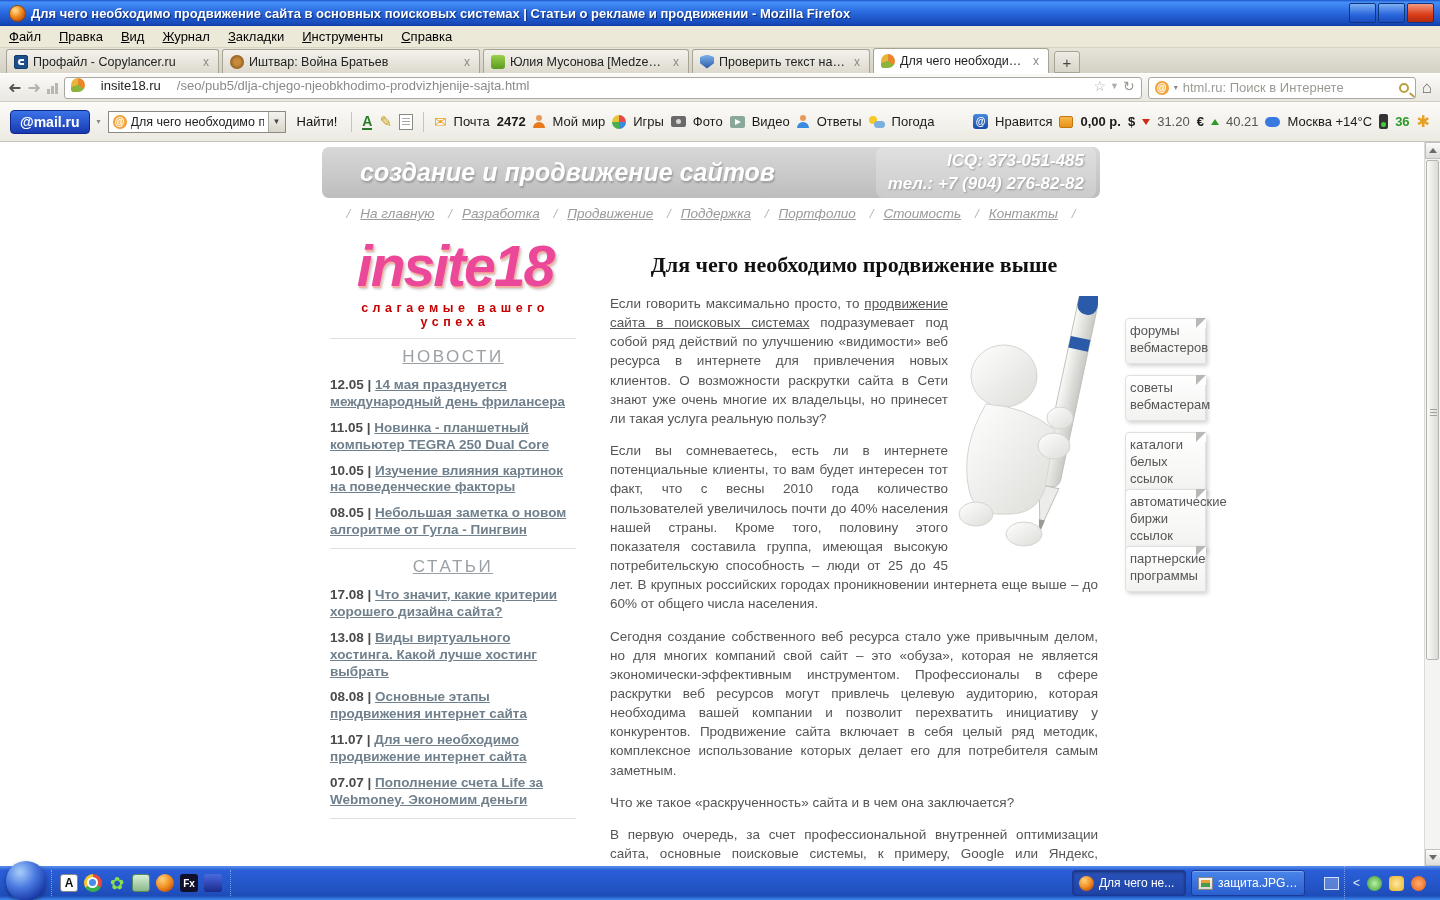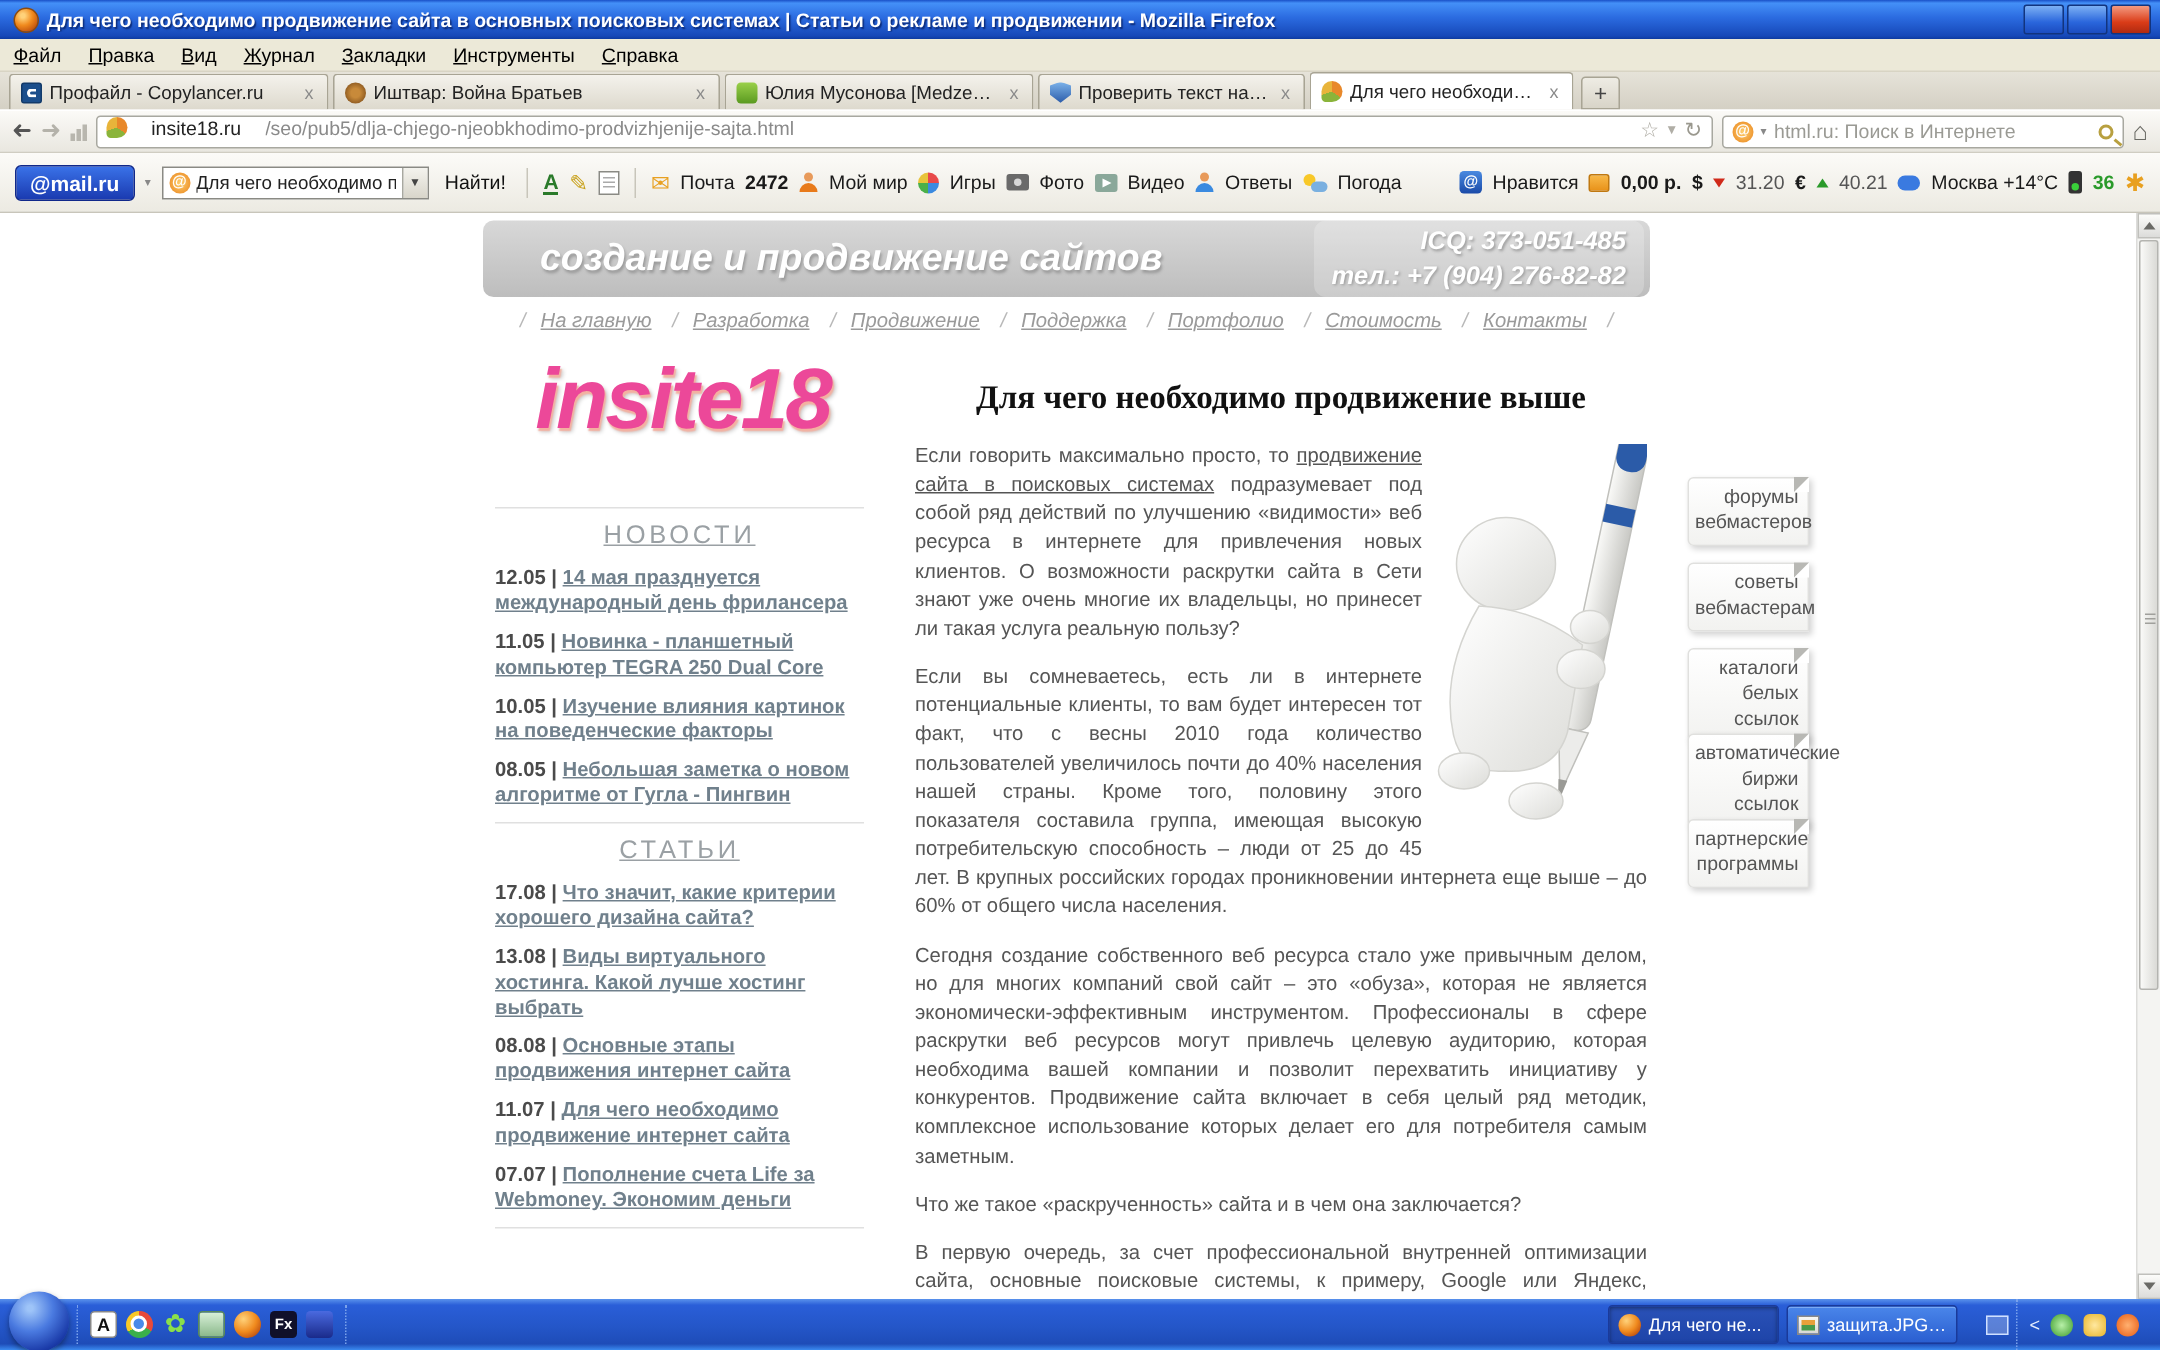--- a/index.html
+++ b/index.html
@@ -132,21 +132,21 @@
   .news-item a{color:#70808c;text-decoration:underline}
 
   .article{position:absolute;left:610px;top:110px;width:488px}
   .article h1{font-family:"Liberation Serif","DejaVu Serif",serif;font-size:22px;color:#111;text-align:center;margin-bottom:16px;font-weight:bold}
   .article p{font-size:13.5px;color:#555;line-height:1.42;text-align:justify;margin-bottom:13px}
   .article a{color:#555;text-decoration:underline}
   .fig{float:right;width:140px;height:258px;margin:2px 0 6px 10px;shape-outside:inset(0)}
 
   .side-tab{position:absolute;left:1125px;width:81px;background:linear-gradient(#ffffff,#f2f2f0);
     border:1px solid #e0e0de;border-radius:4px 0 0 4px;box-shadow:2px 2px 4px rgba(0,0,0,0.18);
-    padding:4px 6px 6px 4px;text-align:right;font-size:13px;color:#555;line-height:1.3}
+    padding:4px 6px 6px 4px;font-size:13px;color:#555;line-height:1.3}
   .side-tab::after{content:"";position:absolute;right:-1px;top:-1px;width:0;height:0;
     border-top:10px solid #fff;border-left:10px solid #b8b8b4;transform:rotate(90deg)}
   .st1{top:176px}.st2{top:233px}.st3{top:290px}.st4{top:347px}.st5{top:404px}
 
   .vscroll{position:absolute;right:0;top:0;width:16px;height:724px;background:#f4f4f2;border-left:1px solid #dcdcda}
   .sc-btn{position:absolute;left:0;width:16px;height:17px;background:linear-gradient(#fcfcfa,#dcdcda);border:1px solid #c0c0bc;display:flex;align-items:center;justify-content:center}
   .sc-up{top:0}.sc-down{bottom:0}
   .sc-tri-up{width:0;height:0;border-left:4px solid transparent;border-right:4px solid transparent;border-bottom:5px solid #6a6a66}
   .sc-tri-down{width:0;height:0;border-left:4px solid transparent;border-right:4px solid transparent;border-top:5px solid #6a6a66}
   .sc-thumb{position:absolute;left:1px;top:18px;width:13px;height:500px;border:1px solid #b4b4b0;border-radius:2px;
@@ -330,20 +330,21 @@
         <span class="sep">/</span><a>Продвижение</a>
         <span class="sep">/</span><a>Поддержка</a>
         <span class="sep">/</span><a>Портфолио</a>
         <span class="sep">/</span><a>Стоимость</a>
         <span class="sep">/</span><a>Контакты</a>
         <span class="sep">/</span>
       </div>
 
       <div class="logo">
         <div class="logo-name">insite18</div>
+        <div class="logo-tag">слагаемые вашего успеха</div>
       </div>
 
       <div class="sidebar">
         <div class="side-section">
           <div class="side-head">НОВОСТИ</div>
           <div class="news-item"><span>12.05 |</span> <a>14 мая празднуется международный день фрилансера</a></div>
           <div class="news-item"><span>11.05 |</span> <a>Новинка - планшетный компьютер TEGRA 250 Dual Core</a></div>
           <div class="news-item"><span>10.05 |</span> <a>Изучение влияния картинок на поведенческие факторы</a></div>
           <div class="news-item"><span>08.05 |</span> <a>Небольшая заметка о новом алгоритме от Гугла - Пингвин</a></div>
         </div>

